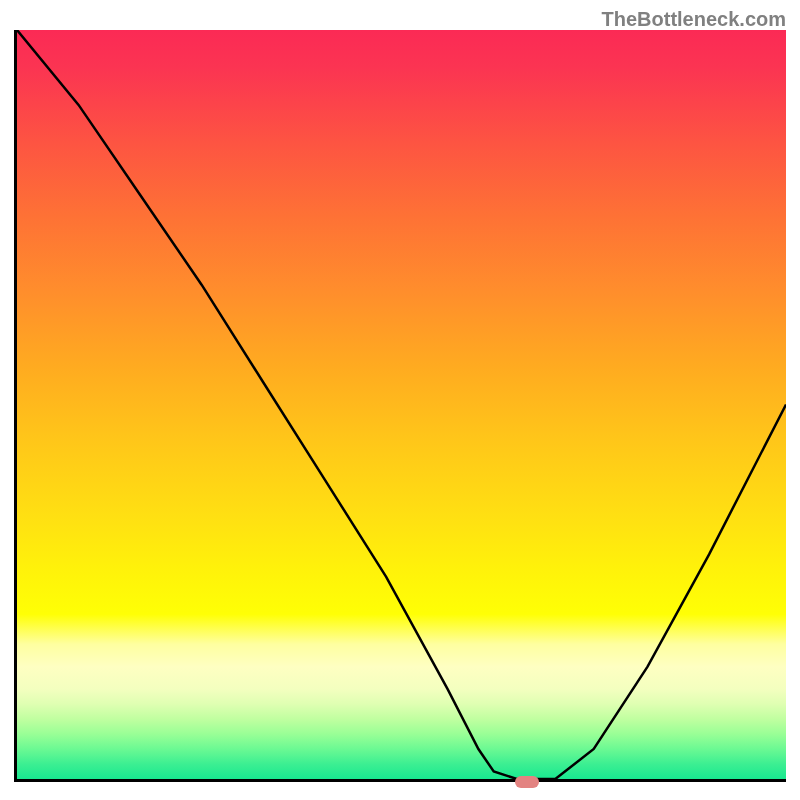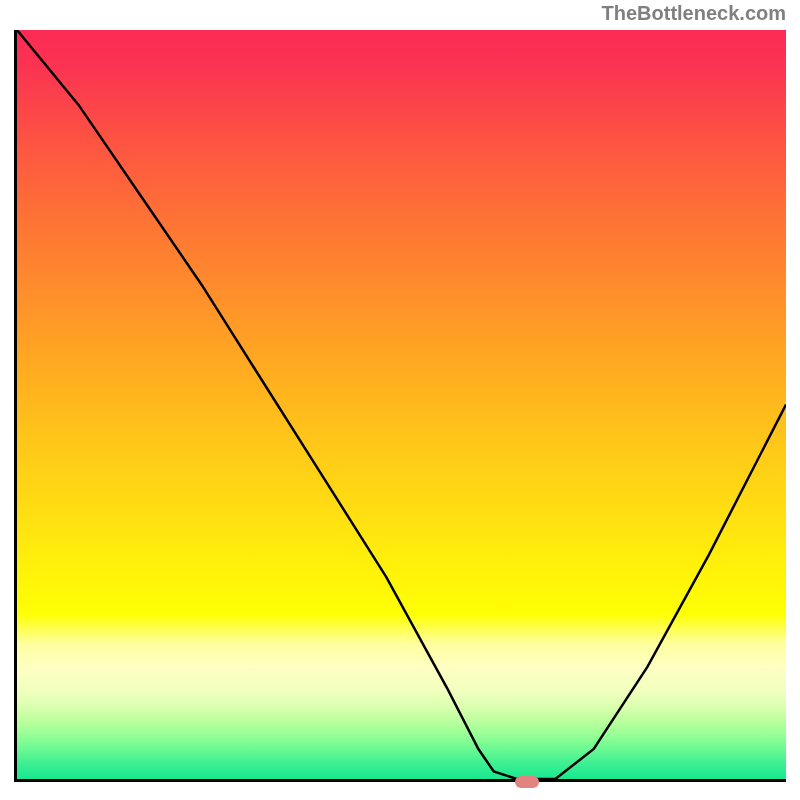--- a/index.html
+++ b/index.html
@@ -5,21 +5,21 @@
   * { margin: 0; padding: 0; box-sizing: border-box; }
   body {
     width: 800px;
     height: 800px;
     background: #ffffff;
     position: relative;
     font-family: Arial, sans-serif;
   }
   .watermark {
     position: absolute;
-    top: 2px;
+    top: 8px;
     right: 14px;
     font-size: 20px;
     font-weight: bold;
     color: #808080;
     z-index: 10;
   }
   .chart-area {
     position: absolute;
     left: 14px;
     top: 30px;

